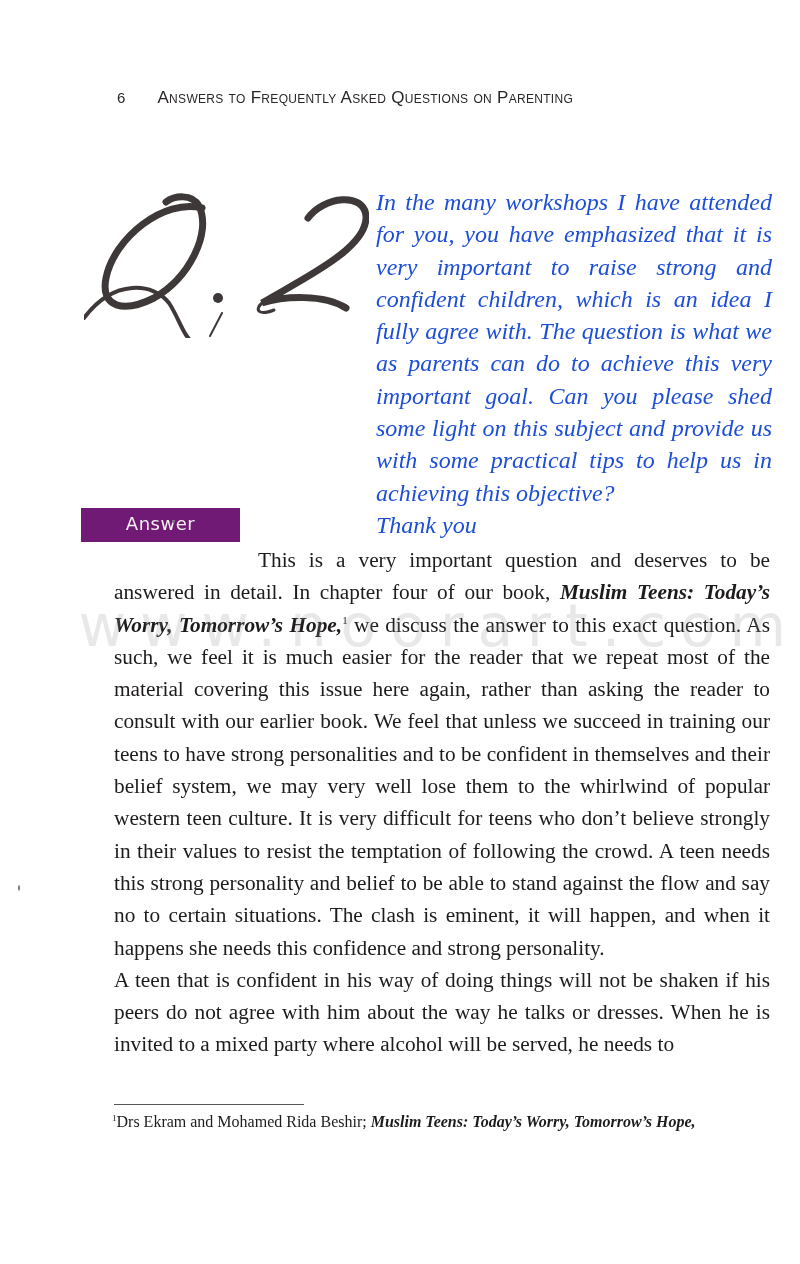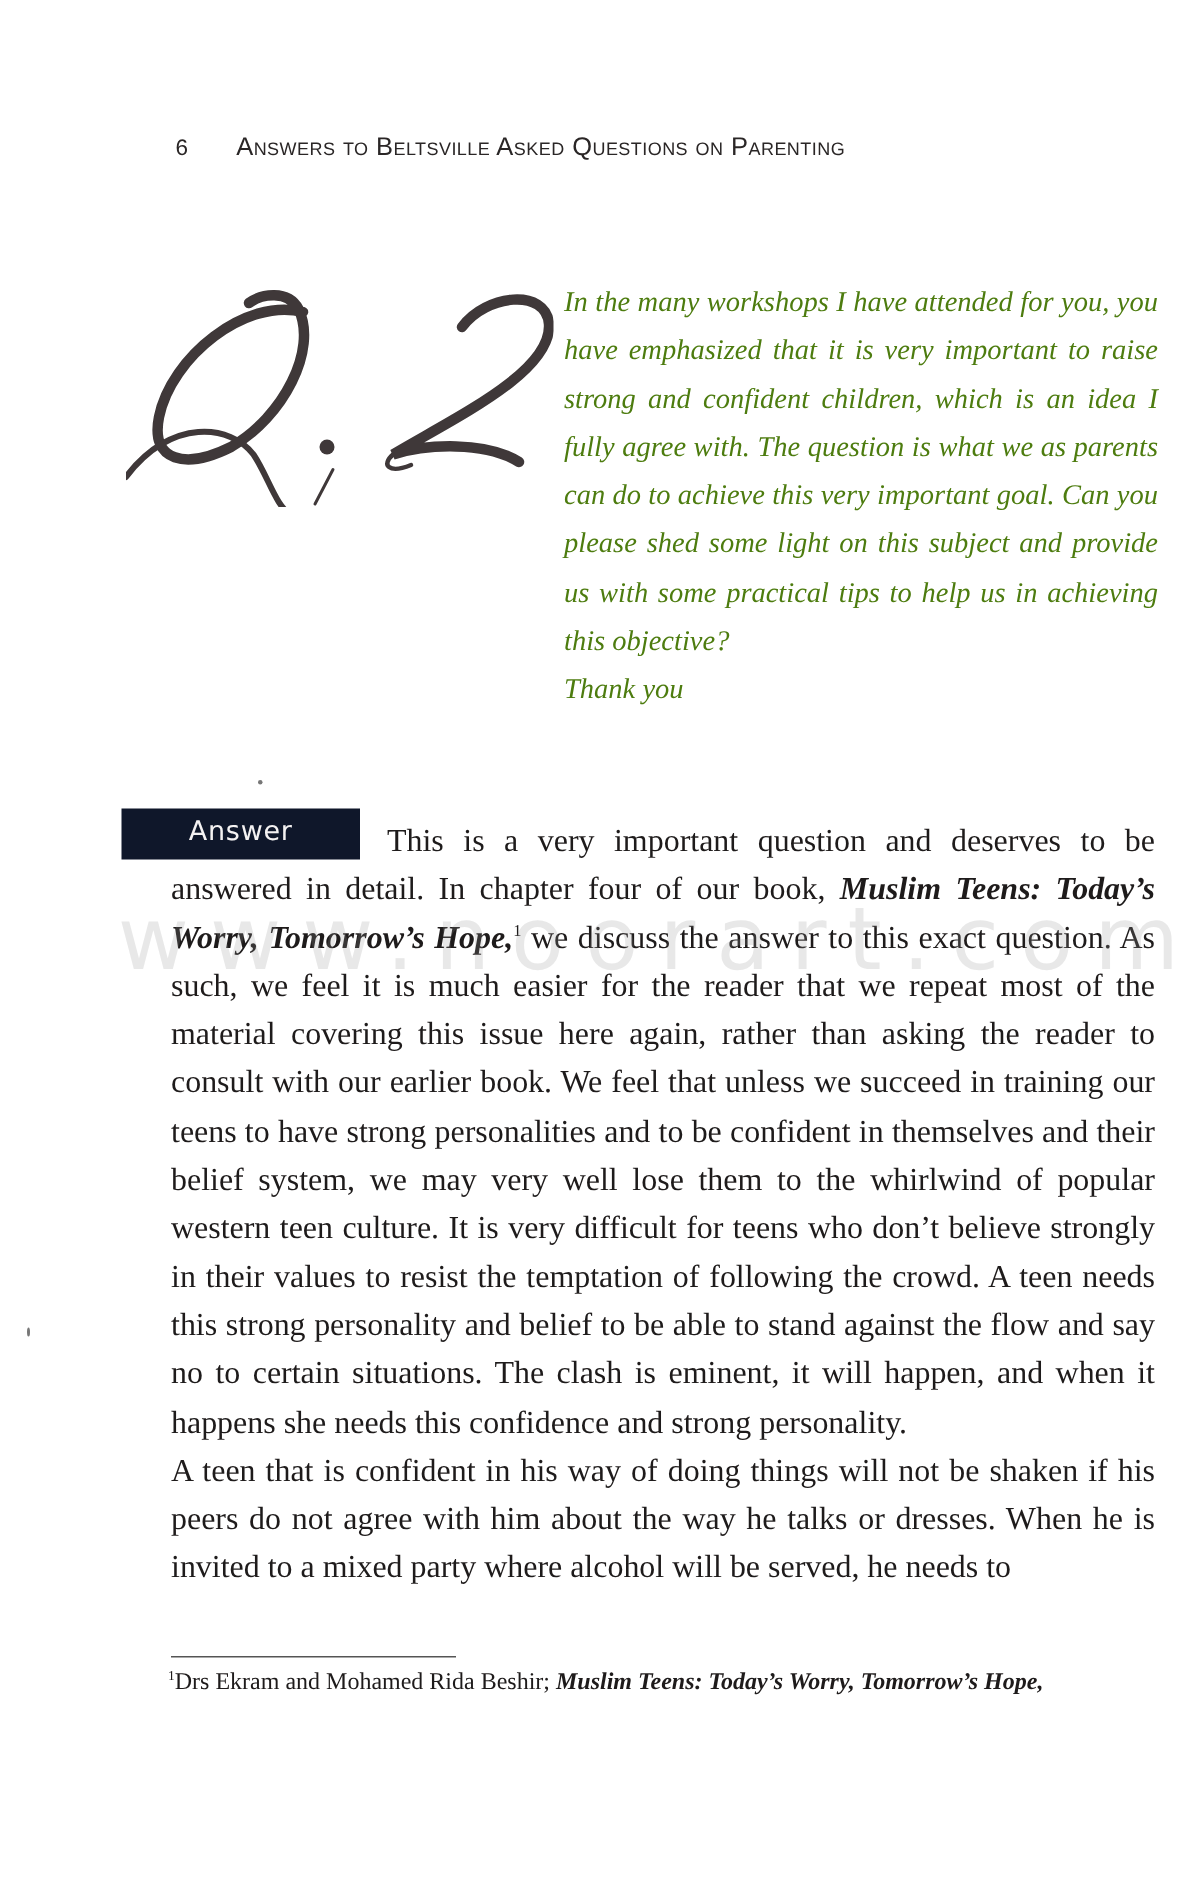--- a/index.html
+++ b/index.html
@@ -11,27 +11,27 @@
     position:absolute; left:117px; top:88px; font-family:"Liberation Sans", sans-serif;
     font-size:15px; color:#2a2626; letter-spacing:0.3px; white-space:nowrap;
   }
   .running-head .pnum { display:inline-block; width:36px; }
   .running-head .title { font-variant: small-caps; font-size:17px; }
   .qmark {
     position:absolute; left:84px; top:178px; width:285px; height:160px;
   }
   .question {
     position:absolute; left:376px; top:186px; width:396px;
-    font-family:"Liberation Serif", serif; font-style:italic; font-size:19px;
-    line-height:32.3px; text-align:justify; color:#4d7c0f;
+    font-family:"Liberation Serif", serif; font-style:italic; font-size:24px;
+    line-height:32.3px; text-align:justify; color:#1d4ed8;
   }
   .question p { margin:0; }
   .answer-badge {
-    position:absolute; left:81px; top:539px; width:159px; height:34px;
-    background:#0f172a; color:#f4f2f2; font-family:"DejaVu Sans", sans-serif;
+    position:absolute; left:81px; top:508px; width:159px; height:34px;
+    background:#701a75; color:#f4f2f2; font-family:"DejaVu Sans", sans-serif;
     font-size:18px; line-height:32px; text-align:center; letter-spacing:0.5px;
   }
   .answer-body {
     position:absolute; left:114px; top:544px; width:656px;
     font-family:"Liberation Serif", serif; font-size:21.3px; line-height:32.3px;
     text-align:justify; color:#1e1b1b;
   }
   .answer-body p { margin:0;font-family:Liberation Serif, serif; }
   .answer-body .indent-first::before { content:""; display:inline-block; width:144px; }
   .answer-body b i, .answer-body i b { font-weight:bold; font-style:italic; }
@@ -50,21 +50,21 @@
   }
   .footnote p { margin:0; }
   .footnote sup { font-size:9px; vertical-align:6px; }
   .speck { position:absolute; background:#777; border-radius:50%; }
 </style>
 </head>
 <body>
 
 <div class="running-head">
   <span class="pnum">6</span>
-  <span class="title">Answers to Beltsville Asked Questions on Parenting</span>
+  <span class="title">Answers to Frequently Asked Questions on Parenting</span>
 </div>
 
 <div class="qmark">
   <svg width="285" height="160" viewBox="0 0 285 160">
     <g fill="none" stroke="#3f3839" stroke-linecap="round">
 
       <path d="M118 30 C 80 20, 30 60, 22 100 C 16 130, 40 135, 70 120 C 105 100, 128 55, 115 28 C 108 15, 90 18, 82 24" stroke-width="7"></path>
 
       <path d="M0 140 C 30 100, 70 105, 85 125 C 95 140, 100 160, 110 165" stroke-width="4"></path>
 

